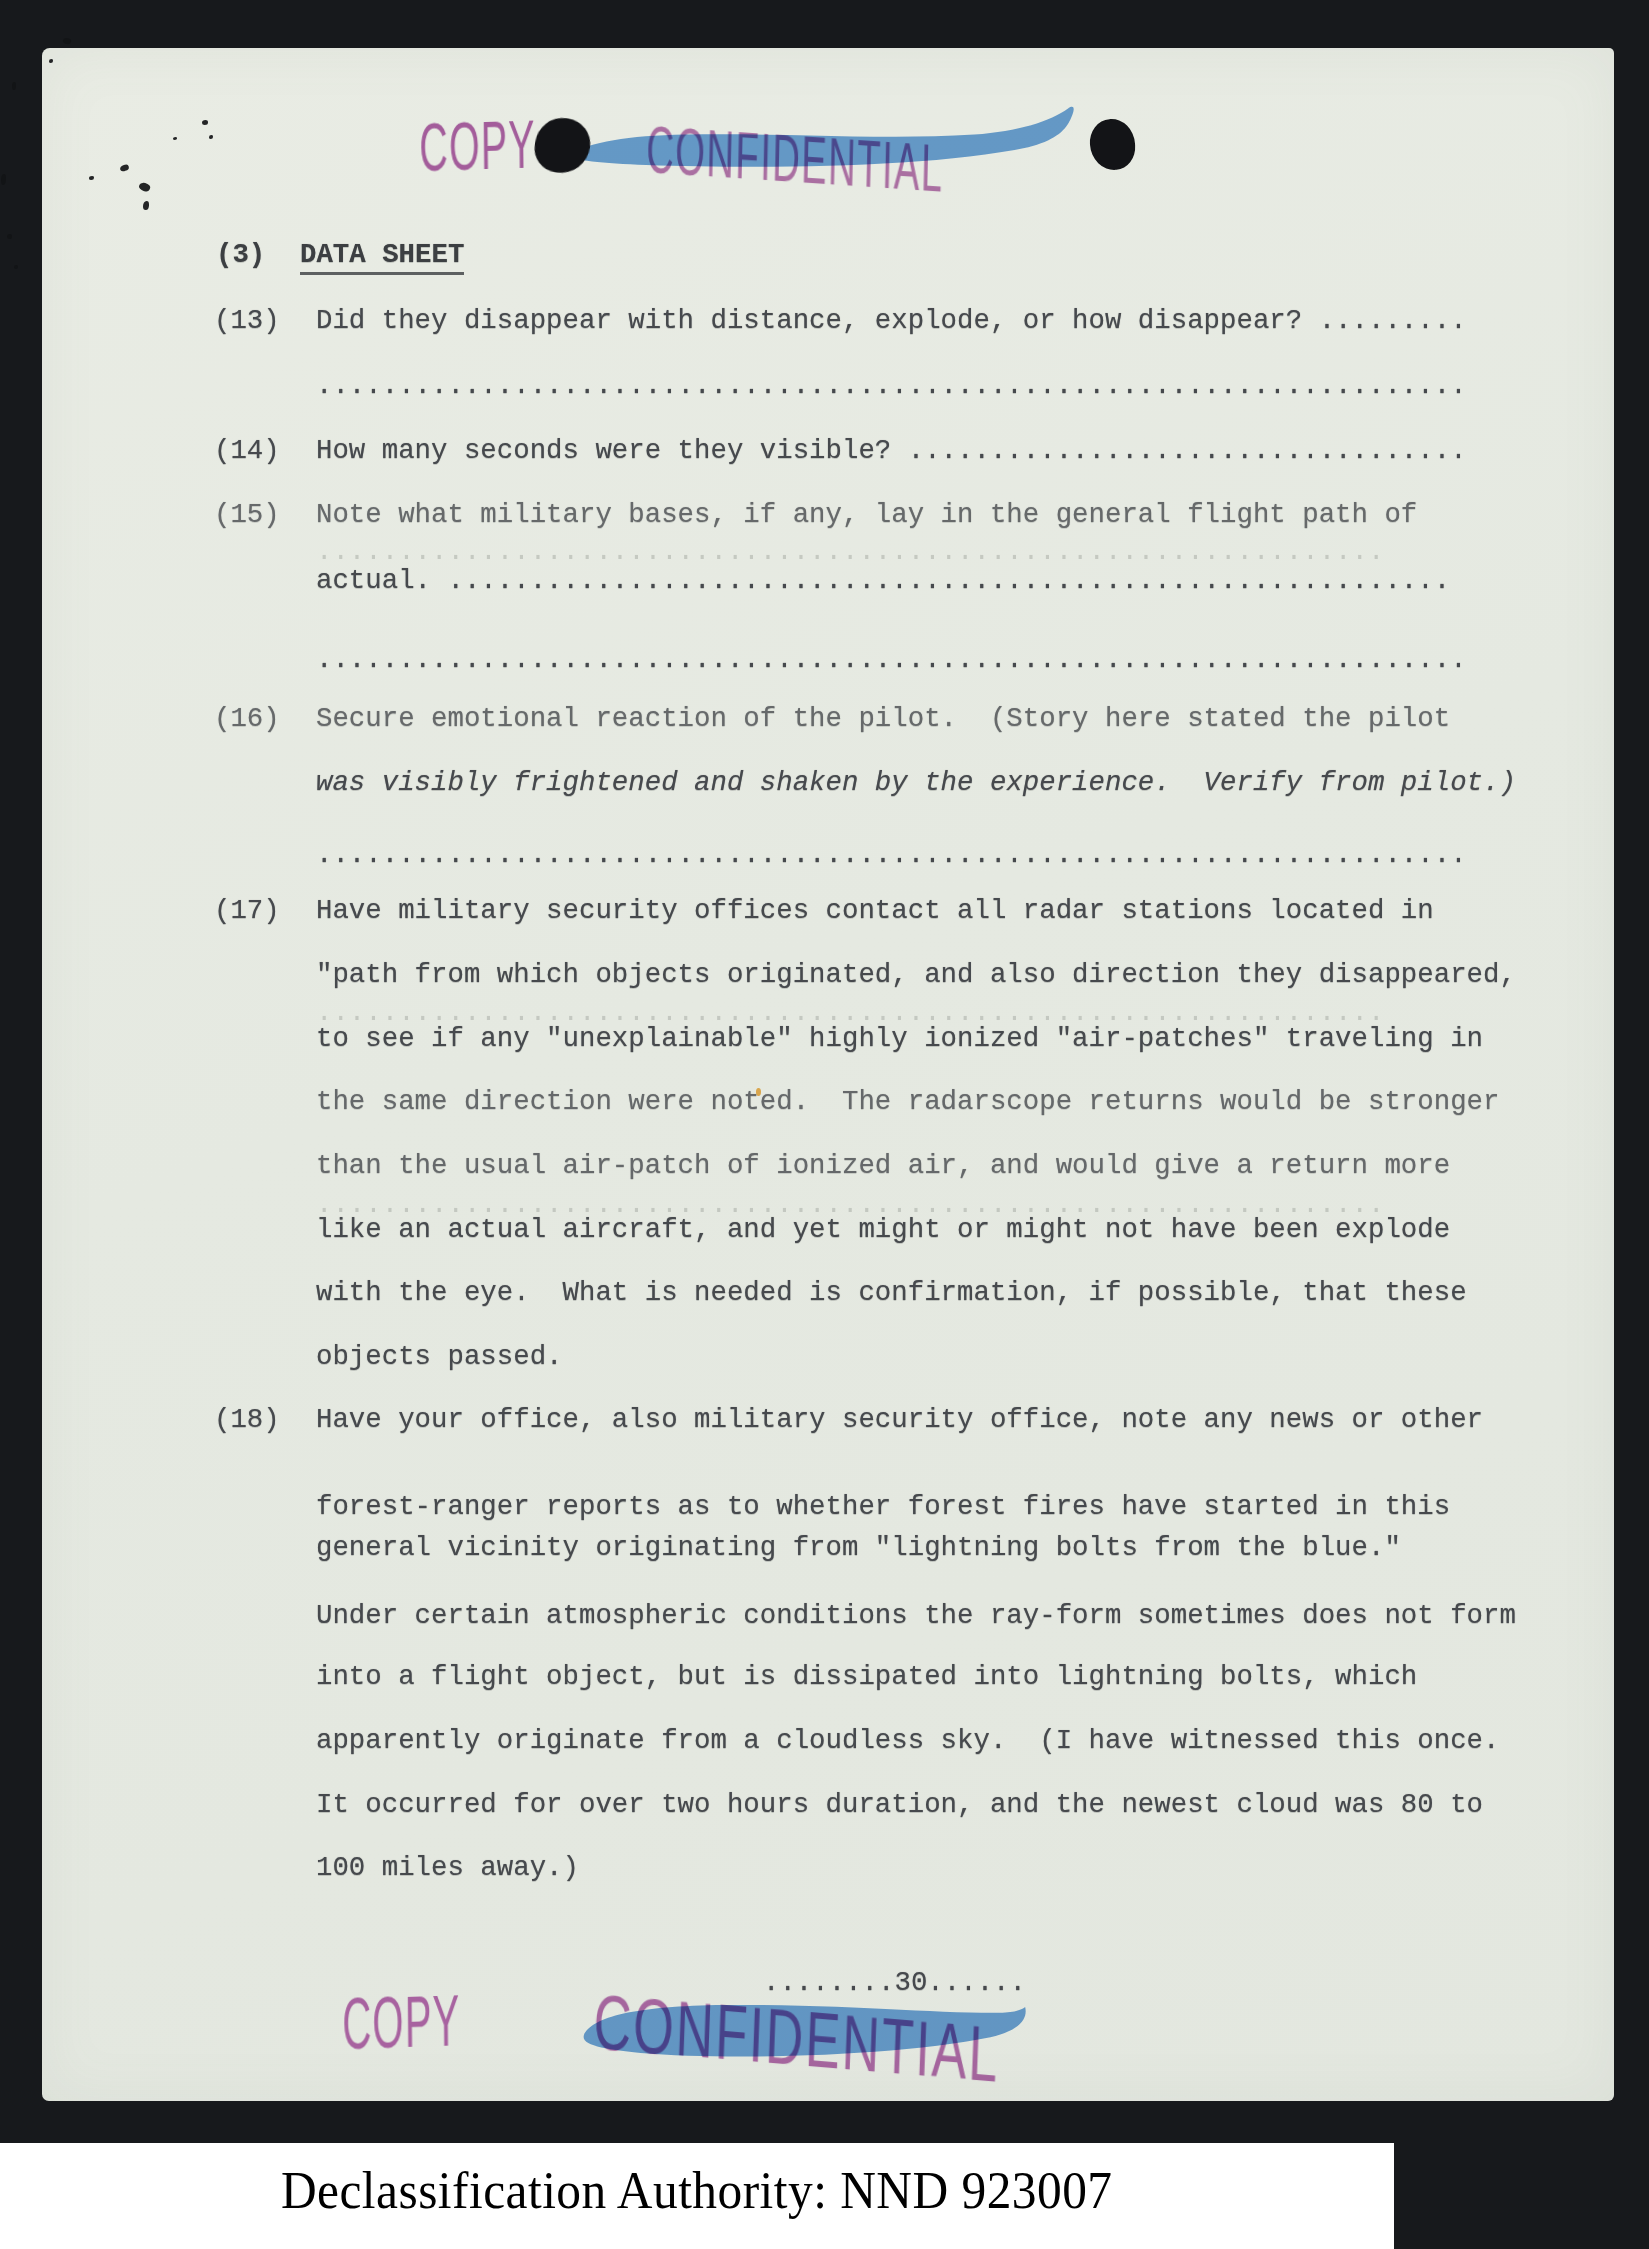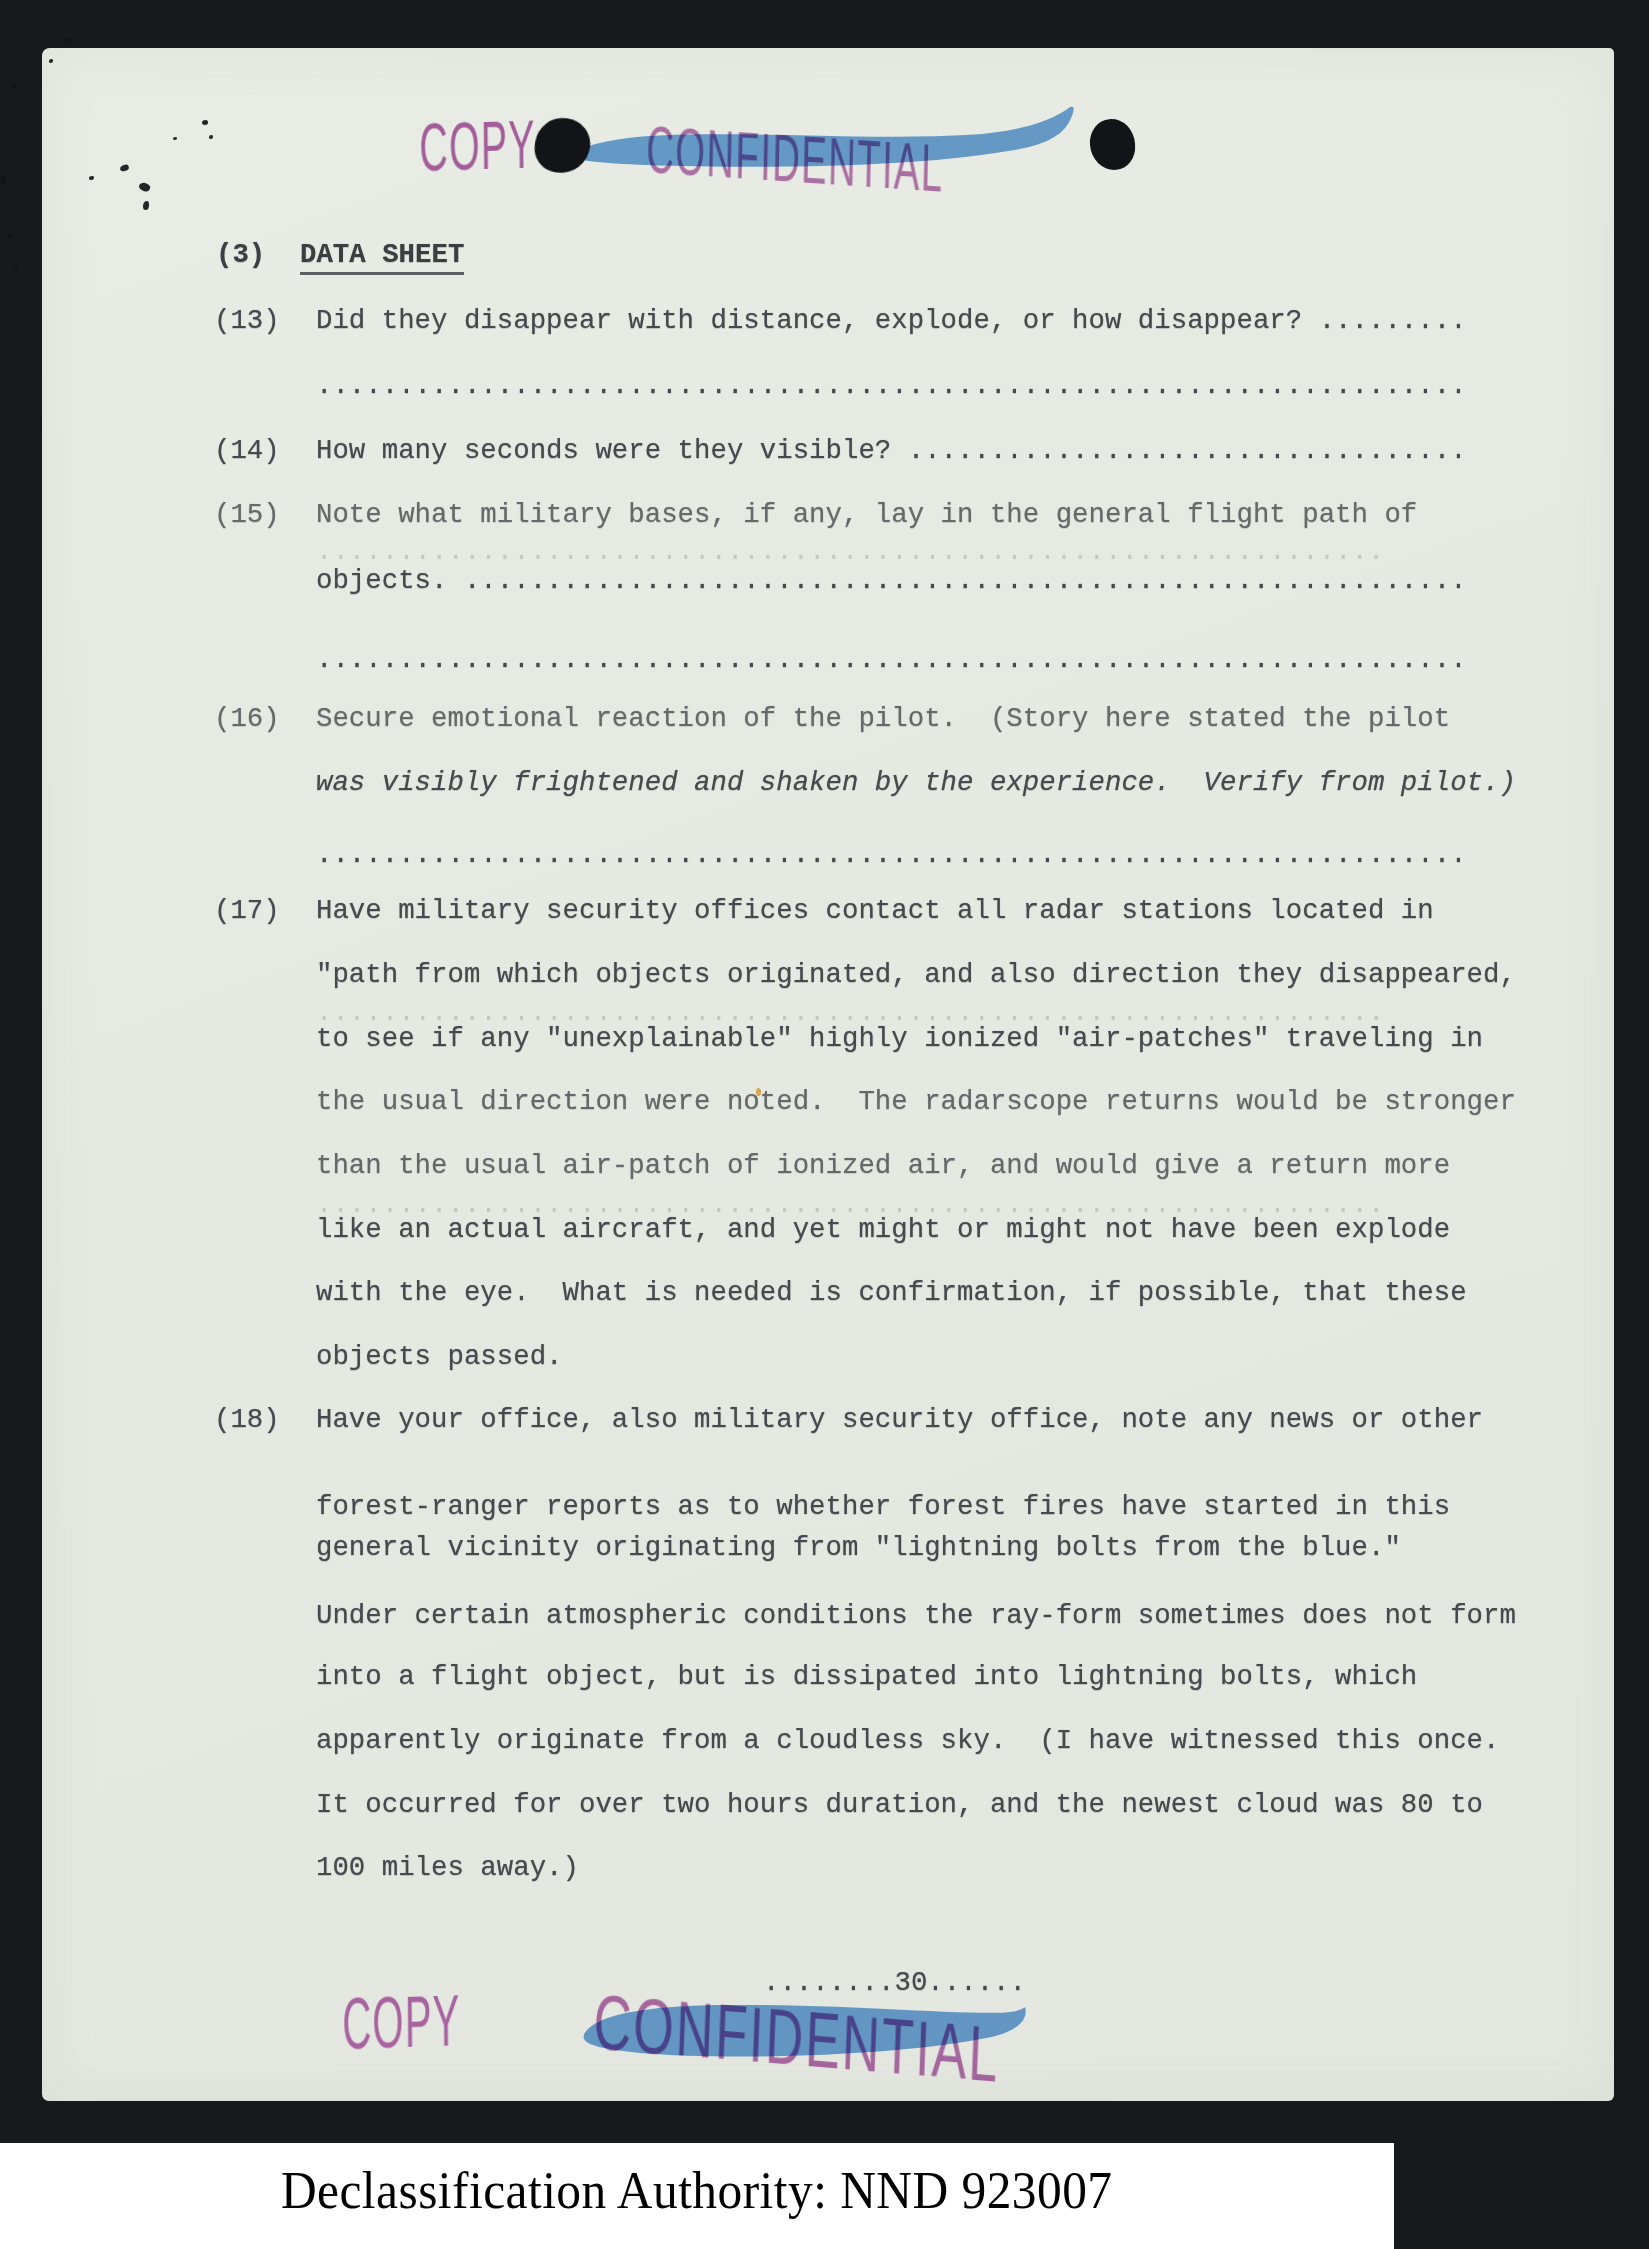--- a/index.html
+++ b/index.html
@@ -95,36 +95,36 @@
   <div class="row" style="left:316px;top:372px;">......................................................................</div>
   <div class="row" style="left:214px;top:437px;">
     <span class="num">(14)</span>
     <span class="txt">How many seconds were they visible? ..................................</span>
   </div>
   <div class="row dim" style="left:214px;top:501px;">
     <span class="num">(15)</span>
     <span class="txt">Note what military bases, if any, lay in the general flight path of</span>
   </div>
   <div class="row ghost" style="left:316px;top:538px;">.................................................................</div>
-  <div class="row" style="left:316px;top:567px;">objects. .............................................................</div>
+  <div class="row" style="left:316px;top:567px;">actual. .............................................................</div>
   <div class="row" style="left:316px;top:646px;">......................................................................</div>
   <div class="row dim" style="left:214px;top:705px;">
     <span class="num">(16)</span>
     <span class="txt">Secure emotional reaction of the pilot.  (Story here stated the pilot</span>
   </div>
   <div class="row" style="left:316px;top:769px;font-style:italic;">was visibly frightened and shaken by the experience.  Verify from pilot.)</div>
   <div class="row" style="left:316px;top:841px;">......................................................................</div>
   <div class="row" style="left:214px;top:897px;">
     <span class="num">(17)</span>
     <span class="txt">Have military security offices contact all radar stations located in</span>
   </div>
   <div class="row" style="left:316px;top:961px;">"path from which objects originated, and also direction they disappeared,</div>
   <div class="row ghost" style="left:316px;top:999px;">.................................................................</div>
   <div class="row" style="left:316px;top:1025px;">to see if any "unexplainable" highly ionized "air-patches" traveling in</div>
-  <div class="row dim" style="left:316px;top:1088px;">the usual direction were noted.  The radarscope returns would be stronger</div>
+  <div class="row dim" style="left:316px;top:1088px;">the same direction were noted.  The radarscope returns would be stronger</div>
   <div class="row dim" style="left:316px;top:1152px;">than the usual air-patch of ionized air, and would give a return more</div>
   <div class="row ghost" style="left:316px;top:1191px;">.................................................................</div>
   <div class="row" style="left:316px;top:1216px;">like an actual aircraft, and yet might or might not have been explode</div>
   <div class="row" style="left:316px;top:1279px;">with the eye.  What is needed is confirmation, if possible, that these</div>
   <div class="row" style="left:316px;top:1343px;">objects passed.</div>
   <div class="row" style="left:214px;top:1406px;">
     <span class="num">(18)</span>
     <span class="txt">Have your office, also military security office, note any news or other</span>
   </div>
   <div class="row" style="left:316px;top:1470px;margin-top:23px;">forest-ranger reports as to whether forest fires have started in this</div>

